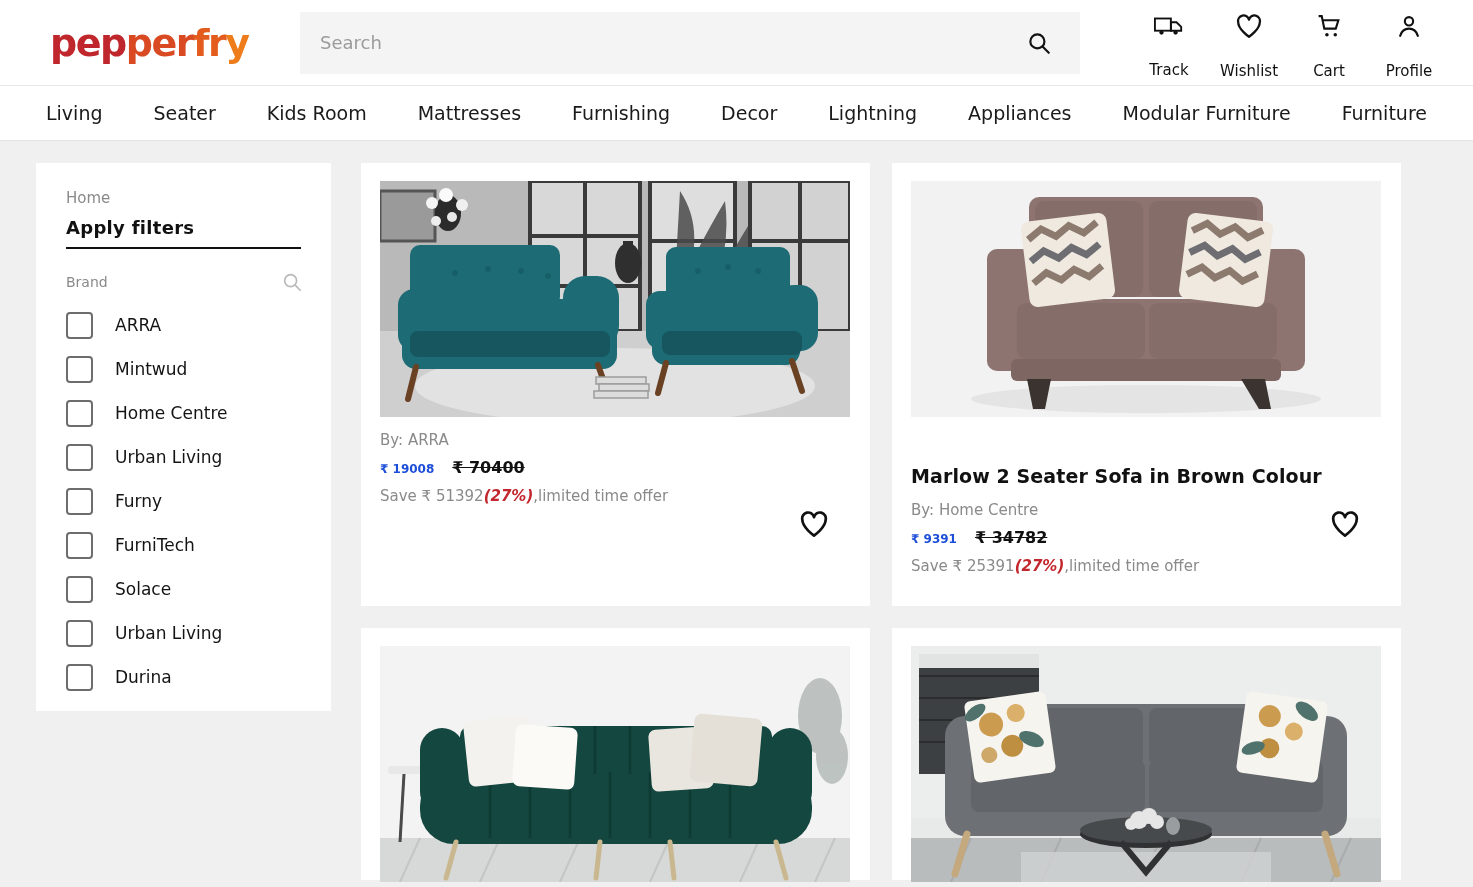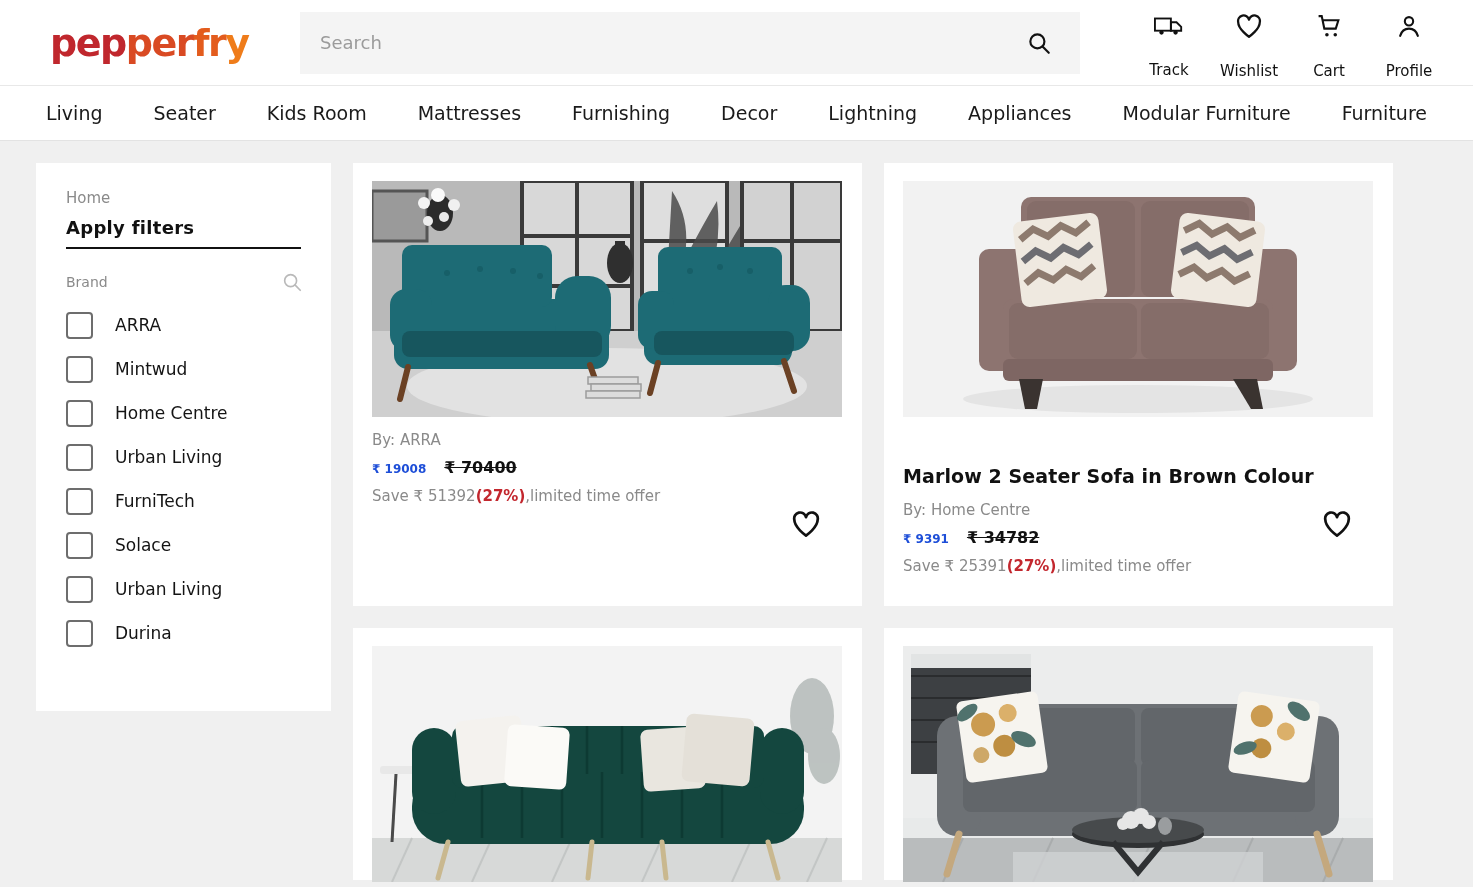--- a/index.html
+++ b/index.html
@@ -52,21 +52,21 @@
     border-bottom: 1px solid #e3e3e3;
     padding-left: 46px; padding-right: 46px;
     justify-content: space-between;
   }
   .nav-item {
     font-size: 19px; color: #1a1a1a; cursor: pointer;
     white-space: nowrap;
   }
 
   
-  .page { display: flex; padding: 22px 0 0 36px; gap: 22px; }
+  .page { display: flex; padding: 22px 0 0 36px; gap: 30px; }
 
   
   .sidebar {
     width: 295px; background: #fff; flex: 0 0 295px;
     padding: 26px 0 22px 0; height: 548px;
   }
   .crumb { font-size: 15px; color: #8a8a8a; padding: 0 30px 0 30px; }
   .apply-wrap { margin: 10px 30px 0 30px; padding-bottom: 9px; border-bottom: 2px solid #111; }
   .apply { font-size: 18px; font-weight: 700; color: #111; letter-spacing: .3px; }
   .brand-head {
@@ -99,21 +99,21 @@
   }
   .ptitle {
     font-size: 19px; font-weight: 700; color: #111;
     margin-top: 48px; letter-spacing: .1px;
   }
   .pbrand { font-size: 15px; color: #8a8a8a; margin-top: 14px; }
   .price-line { margin-top: 9px; display: flex; align-items: baseline; gap: 18px; }
   .price-now { font-size: 12px; font-weight: 700; color: #1d4ed8; }
   .price-was { font-size: 16px; font-weight: 700; color: #111; text-decoration: line-through; }
   .save { font-size: 15px; color: #8a8a8a; margin-top: 10px; }
-  .save .pct { color: #c3272e; font-weight: 700; }
+  .save .pct { color: #c3272e; font-weight: 700; font-style: italic; }
   .wish {
     position: absolute; right: 22px; top: 330px;
   }
   .card-inner { position: relative; }
 
   
   svg { display: block; }
 </style>
 </head>
 <body>
@@ -215,20 +215,24 @@
         <span class="cb"></span>
         <span class="name">Mintwud</span>
       </div>
       <div class="brand-row">
         <span class="cb"></span>
         <span class="name">Home Centre</span>
       </div>
       <div class="brand-row">
         <span class="cb"></span>
         <span class="name">Urban Living</span>
+      </div>
+      <div class="brand-row">
+        <span class="cb"></span>
+        <span class="name">Furny</span>
       </div>
       <div class="brand-row">
         <span class="cb"></span>
         <span class="name">FurniTech</span>
       </div>
       <div class="brand-row">
         <span class="cb"></span>
         <span class="name">Solace</span>
       </div>
       <div class="brand-row">

